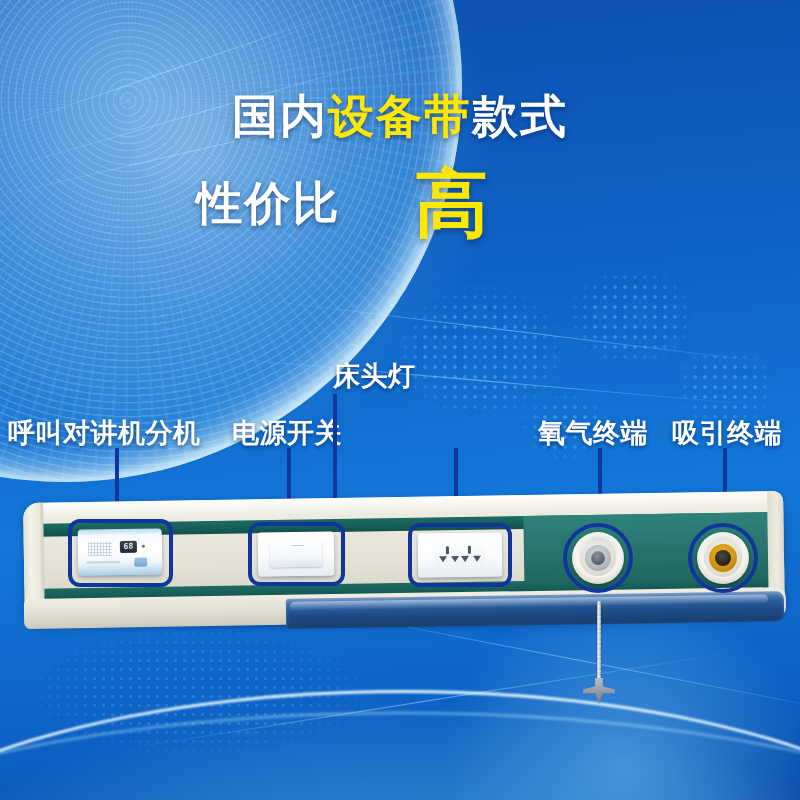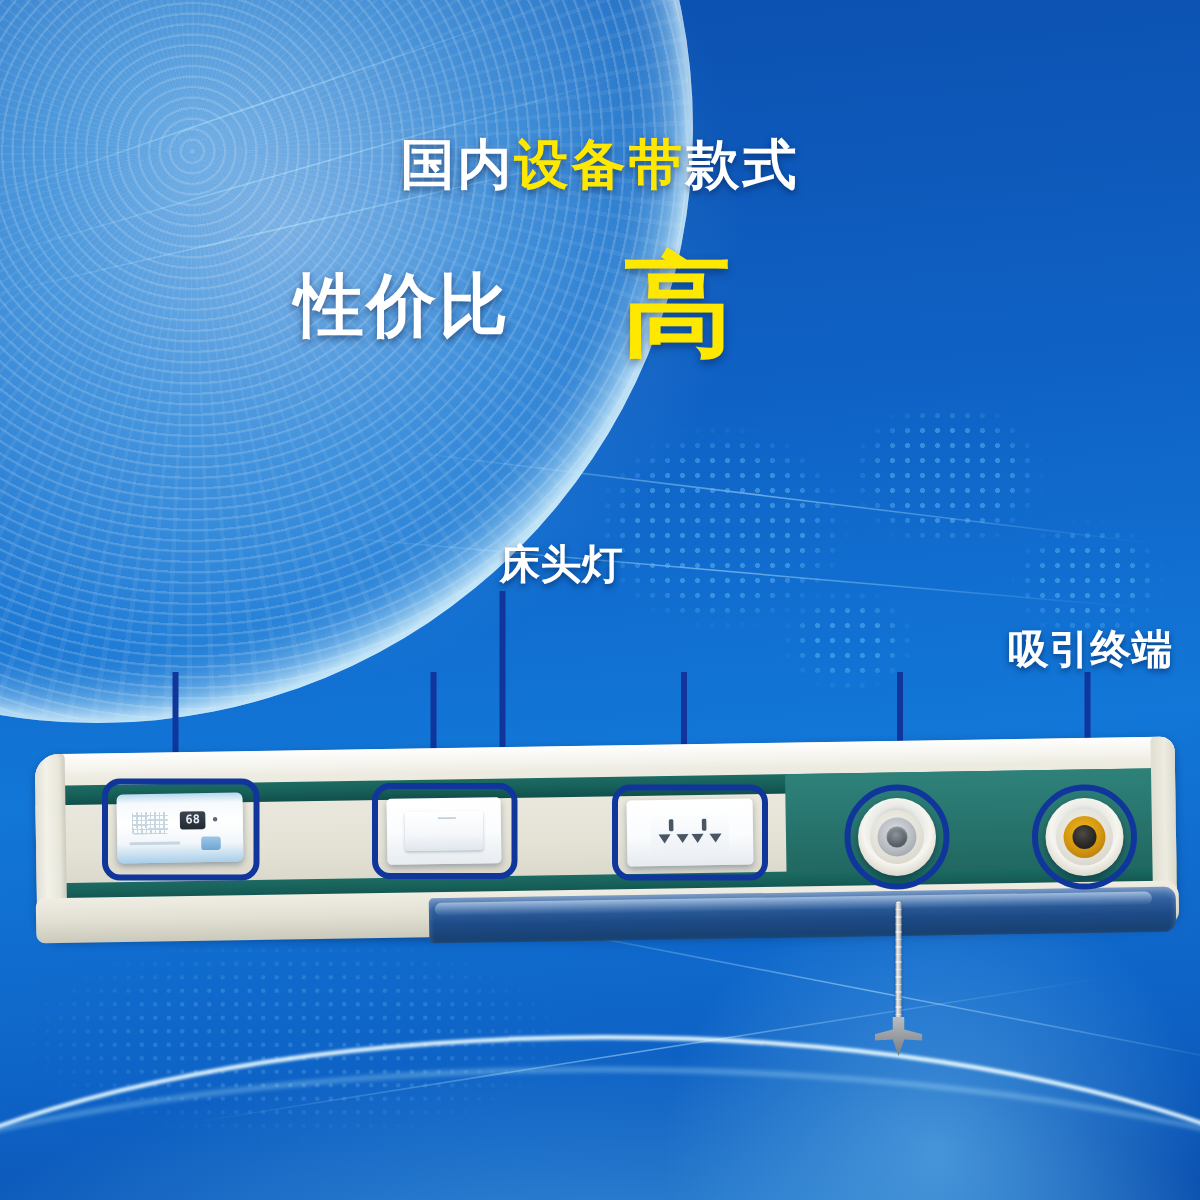--- a/index.html
+++ b/index.html
@@ -74,21 +74,21 @@
   .arc-lo2{
     position:absolute;left:-300px;top:712px;width:1400px;height:440px;border-radius:50%;
     border:2px solid rgba(180,235,255,.55);
     border-color:rgba(190,240,255,.60) transparent transparent transparent;
     filter:blur(1.6px);
   }
 
   
   .headline{
     position:absolute;left:0;top:86px;width:800px;text-align:center;
-    font-size:36px;font-weight:bold;letter-spacing:2px;color:#ffffff;
+    font-size:46px;font-weight:bold;letter-spacing:2px;color:#ffffff;
     text-shadow:0 2px 5px rgba(0,25,70,.55);
     white-space:nowrap;
   }
   .headline .hl{color:#ffe800;}
   .sub{
     position:absolute;left:0;top:168px;width:685px;text-align:center;white-space:nowrap;
   }
   .sub .s1{
     display:inline-block;font-size:46px;font-weight:bold;color:#ffffff;letter-spacing:2px;
     text-shadow:0 2px 5px rgba(0,25,70,.55);vertical-align:middle;
@@ -296,21 +296,24 @@
   <div class="arc-lo2"></div>
 
   <div class="headline">
     <span>国内</span><span class="hl">设备带</span><span>款式</span>
   </div>
 
   <div class="sub">
     <span class="s1">性价比</span><span class="s2">高</span>
   </div>
 
+  <div class="lbl" style="left:8px;top:415px;">呼叫对讲机分机</div>
+  <div class="lbl" style="left:232px;top:415px;">电源开关</div>
   <div class="lbl" style="left:333px;top:358px;">床头灯</div>
+  <div class="lbl" style="left:538px;top:415px;">氧气终端</div>
   <div class="lbl" style="left:672px;top:415px;">吸引终端</div>
 
   <div class="leader" style="left:115px;top:448px;height:75px;"></div>
   <div class="leader" style="left:287px;top:448px;height:80px;"></div>
   <div class="leader" style="left:333px;top:394px;height:216px;"></div>
   <div class="leader" style="left:454px;top:448px;height:82px;"></div>
   <div class="leader" style="left:598px;top:448px;height:82px;"></div>
   <div class="leader" style="left:723px;top:448px;height:82px;"></div>
 
   <div class="panel-wrap">

